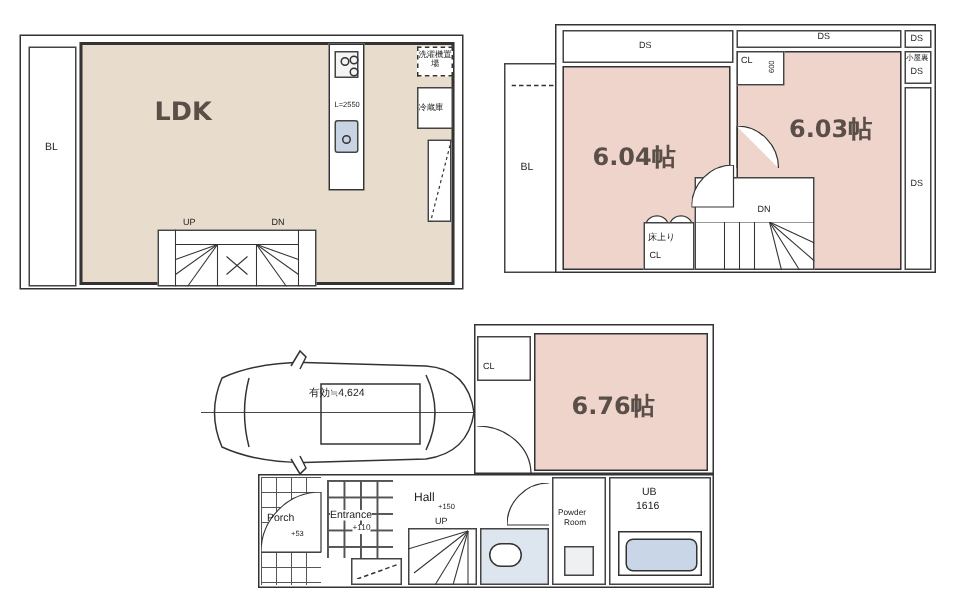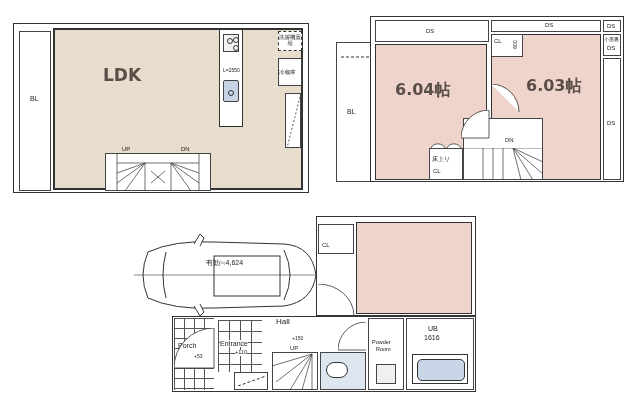--- a/index.html
+++ b/index.html
@@ -88,21 +88,21 @@
   <div class="abs thin" style="left:270px;top:6px;width:18px;height:12px;"></div>
   <span class="abs tiny" style="left:274px;top:9px;">DS</span>
   <div class="abs thin" style="left:270px;top:20px;width:18px;height:22px;"></div>
   <span class="abs tiny" style="left:271px;top:23px;font-size:5px;">小屋裏</span>
   <span class="abs tiny" style="left:274px;top:31px;">DS</span>
 
   <div class="abs thin" style="left:270px;top:44px;width:18px;height:122px;"></div>
   <span class="abs tiny" style="left:274px;top:106px;">DS</span>
 
   <div class="abs room-pink" style="left:42px;top:30px;width:112px;height:136px;border:1.5px solid #333;"></div>
-  <span class="abs big-label" style="left:62px;top:66px;font-size:16px;">6.04帖</span>
+  <span class="abs big-label" style="left:62px;top:81px;font-size:16px;">6.04帖</span>
 
   <div class="abs room-pink" style="left:158px;top:20px;width:110px;height:146px;border:1.5px solid #333;"></div>
   <span class="abs big-label" style="left:193px;top:62px;font-size:16px;">6.03帖</span>
 
   <div class="abs thin" style="left:158px;top:20px;width:32px;height:23px;"></div>
   <span class="abs tiny" style="left:161px;top:24px;">CL</span>
   <span class="abs tiny" style="left:178px;top:28px;font-size:5px;transform:rotate(-90deg);">600</span>
 
   <svg style="left:158px;top:70px;" width="30" height="30">
       <path d="M0 0 A28 28 0 0 1 28 28" fill="#fff" stroke="#333" stroke-width="0.8"></path>
@@ -148,20 +148,21 @@
       <path d="M60 12 L66 2 L70 6 L66 14" fill="#fff"></path>
       <path d="M60 74 L66 84 L70 80 L66 72" fill="#fff"></path>
     </g>
   </svg>
   <span class="abs tiny" style="left:78px;top:47px;font-size:7px;">有効≒4,624</span>
 
   <div class="abs thin" style="left:188px;top:4px;width:160px;height:100px;border:1.5px solid #333;"></div>
   <div class="abs thin" style="left:190px;top:12px;width:36px;height:30px;"></div>
   <span class="abs tiny" style="left:194px;top:30px;">CL</span>
   <div class="abs room-pink" style="left:228px;top:10px;width:116px;height:92px;border:1.5px solid #333;"></div>
+  <span class="abs big-label" style="left:253px;top:49px;font-size:16px;">6.76帖</span>
   <svg style="left:190px;top:72px;" width="40" height="32">
       <path d="M0 0 A36 32 0 0 1 36 32" fill="none" stroke="#333" stroke-width="0.8"></path>
     </svg>
 
   <div class="abs thin" style="left:44px;top:104px;width:304px;height:76px;border:1.5px solid #333;"></div>
 
   <div class="abs" style="left:46px;top:106px;width:40px;height:72px;background-image:linear-gradient(#555 1px, transparent 1px), linear-gradient(90deg, #555 1px, transparent 1px);background-size:10px 10px;background-color:#fff;"></div>
   <svg style="left:46px;top:116px;" width="42" height="44">
       <path d="M40 0 A40 40 0 0 0 0 40 L40 40 Z" fill="#fff" stroke="#333" stroke-width="0.8"></path>
     </svg>
@@ -169,21 +170,21 @@
   <span class="abs tiny" style="left:66px;top:142px;font-size:5px;">+53</span>
 
   <div class="abs" style="left:90px;top:108px;width:44px;height:52px;background-image:linear-gradient(#555 1px, transparent 1px), linear-gradient(90deg, #555 1px, transparent 1px);background-size:11px 11px;background-color:#fff;"></div>
   <span class="abs tiny" style="left:92px;top:128px;font-size:7px;background:#fff;">Entrance</span>
   <span class="abs tiny" style="left:107px;top:138px;font-size:5.5px;background:#fff;">+110</span>
   <div class="abs thin" style="left:106px;top:160px;width:34px;height:18px;"></div>
   <svg style="left:110px;top:164px;" width="30" height="10">
       <line x1="0" y1="10" x2="28" y2="0" stroke="#333" stroke-dasharray="3,2"></line>
     </svg>
 
-  <span class="abs tiny" style="left:148px;top:106px;font-size:8px;text-align:center;">Hall</span>
+  <span class="abs tiny" style="left:148px;top:116px;font-size:8px;text-align:center;">Hall</span>
   <span class="abs tiny" style="left:164px;top:124px;font-size:5px;">+150</span>
   <span class="abs tiny" style="left:162px;top:133px;">UP</span>
 
   <div class="abs thin" style="left:144px;top:140px;width:46px;height:38px;"></div>
   <svg style="left:144px;top:140px;" width="46" height="38">
     <g stroke="#333" stroke-width="0.7" fill="none">
       <line x1="40" y1="2" x2="0" y2="14"></line>
         <line x1="40" y1="2" x2="4" y2="30"></line>
         <line x1="40" y1="2" x2="18" y2="38"></line>
         <line x1="40" y1="2" x2="30" y2="38"></line>

